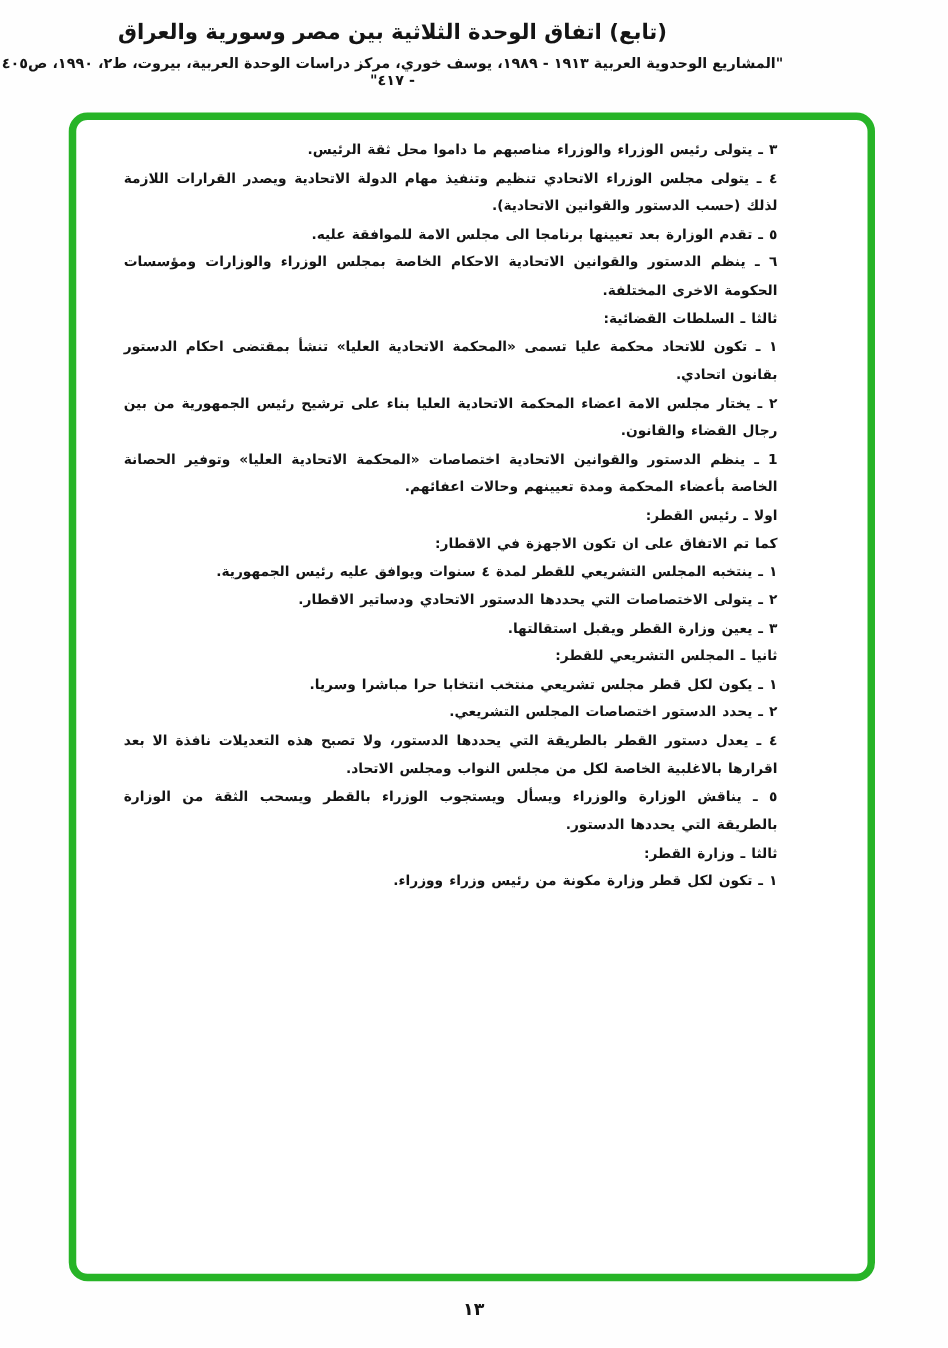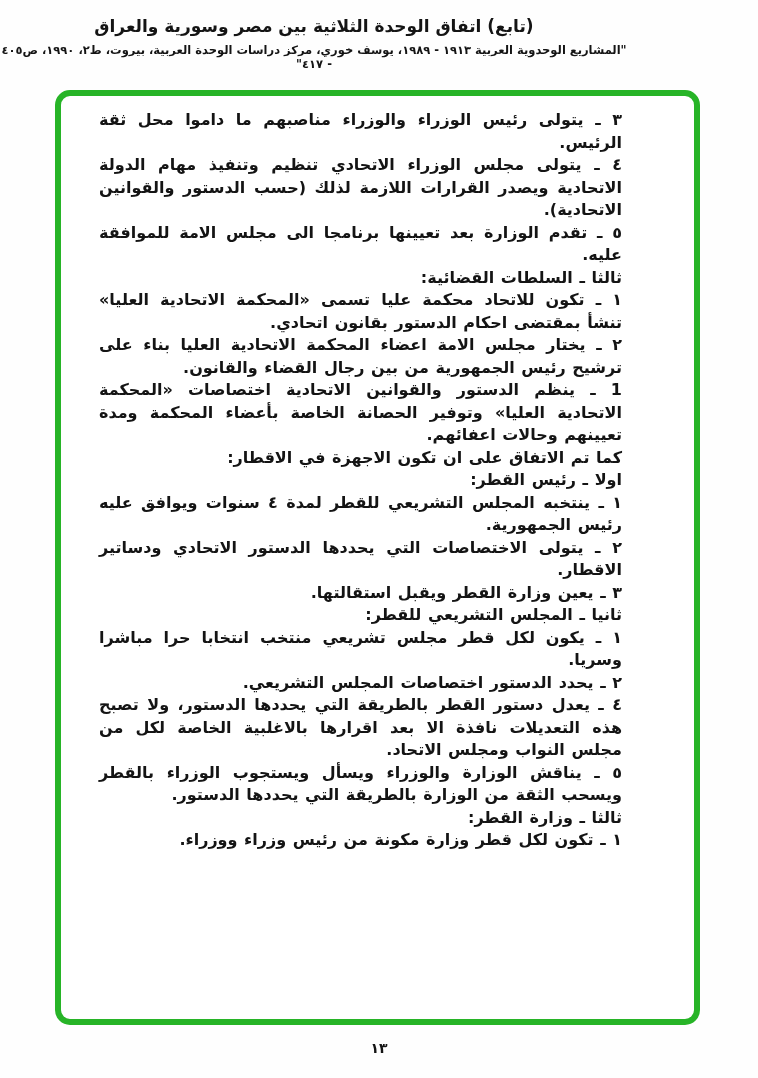--- a/index.html
+++ b/index.html
@@ -44,21 +44,21 @@
     height: 935px;
     box-sizing: border-box;
     border: 6px solid var(--frame-green, #27b427);
     border-radius: 15px;
     background: #ffffff;
     padding: 13px 72px 8px 38px;
     direction: rtl;
   }
   .document-body p {
     margin: 0;
-    font-size: 16px;
+    font-size: 11px;
     line-height: 22.5px;
     font-weight: bold;
     text-align: justify;
     text-align-last: right;
     word-spacing: 1px;
   }
   .document-body p.heading {
     text-align-last: right;
   }
   .page-number {
@@ -80,26 +80,27 @@
   <header class="page-header">
     <h1 class="doc-title">(تابع) اتفاق الوحدة الثلاثية بين مصر وسورية والعراق</h1>
     <div class="doc-citation">"المشاريع الوحدوية العربية ١٩١٣ - ١٩٨٩، يوسف خوري، مركز دراسات الوحدة العربية، بيروت، ط٢، ١٩٩٠، ص٤٠٥ - ٤١٧"</div>
   </header>
 
   <div class="content-frame">
     <div class="document-body" id="doc-body">
         <p class="para item">٣ ـ يتولى رئيس الوزراء والوزراء مناصبهم ما داموا محل ثقة الرئيس.</p>
         <p class="para item">٤ ـ يتولى مجلس الوزراء الاتحادي تنظيم وتنفيذ مهام الدولة الاتحادية ويصدر القرارات اللازمة لذلك (حسب الدستور والقوانين الاتحادية).</p>
         <p class="para item">٥ ـ تقدم الوزارة بعد تعيينها برنامجا الى مجلس الامة للموافقة عليه.</p>
+        <p class="para item">٦ ـ ينظم الدستور والقوانين الاتحادية الاحكام الخاصة بمجلس الوزراء والوزارات ومؤسسات الحكومة الاخرى المختلفة.</p>
         <p class="para heading">ثالثا ـ السلطات القضائية:</p>
         <p class="para item">١ ـ تكون للاتحاد محكمة عليا تسمى «المحكمة الاتحادية العليا» تنشأ بمقتضى احكام الدستور بقانون اتحادي.</p>
         <p class="para item">٢ ـ يختار مجلس الامة اعضاء المحكمة الاتحادية العليا بناء على ترشيح رئيس الجمهورية من بين رجال القضاء والقانون.</p>
         <p class="para item">1 ـ ينظم الدستور والقوانين الاتحادية اختصاصات «المحكمة الاتحادية العليا» وتوفير الحصانة الخاصة بأعضاء المحكمة ومدة تعيينهم وحالات اعفائهم.</p>
+        <p class="para heading">اولا ـ رئيس القطر:</p>
         <p class="para plain">كما تم الاتفاق على ان تكون الاجهزة في الاقطار:</p>
-        <p class="para heading">اولا ـ رئيس القطر:</p>
         <p class="para item">١ ـ ينتخبه المجلس التشريعي للقطر لمدة ٤ سنوات ويوافق عليه رئيس الجمهورية.</p>
         <p class="para item">٢ ـ يتولى الاختصاصات التي يحددها الدستور الاتحادي ودساتير الاقطار.</p>
         <p class="para item">٣ ـ يعين وزارة القطر ويقبل استقالتها.</p>
         <p class="para heading">ثانيا ـ المجلس التشريعي للقطر:</p>
         <p class="para item">١ ـ يكون لكل قطر مجلس تشريعي منتخب انتخابا حرا مباشرا وسريا.</p>
         <p class="para item">٢ ـ يحدد الدستور اختصاصات المجلس التشريعي.</p>
         <p class="para item">٤ ـ يعدل دستور القطر بالطريقة التي يحددها الدستور، ولا تصبح هذه التعديلات نافذة الا بعد اقرارها بالاغلبية الخاصة لكل من مجلس النواب ومجلس الاتحاد.</p>
         <p class="para item">٥ ـ يناقش الوزارة والوزراء ويسأل ويستجوب الوزراء بالقطر ويسحب الثقة من الوزارة بالطريقة التي يحددها الدستور.</p>
         <p class="para heading">ثالثا ـ وزارة القطر:</p>
         <p class="para item">١ ـ تكون لكل قطر وزارة مكونة من رئيس وزراء ووزراء.</p>

